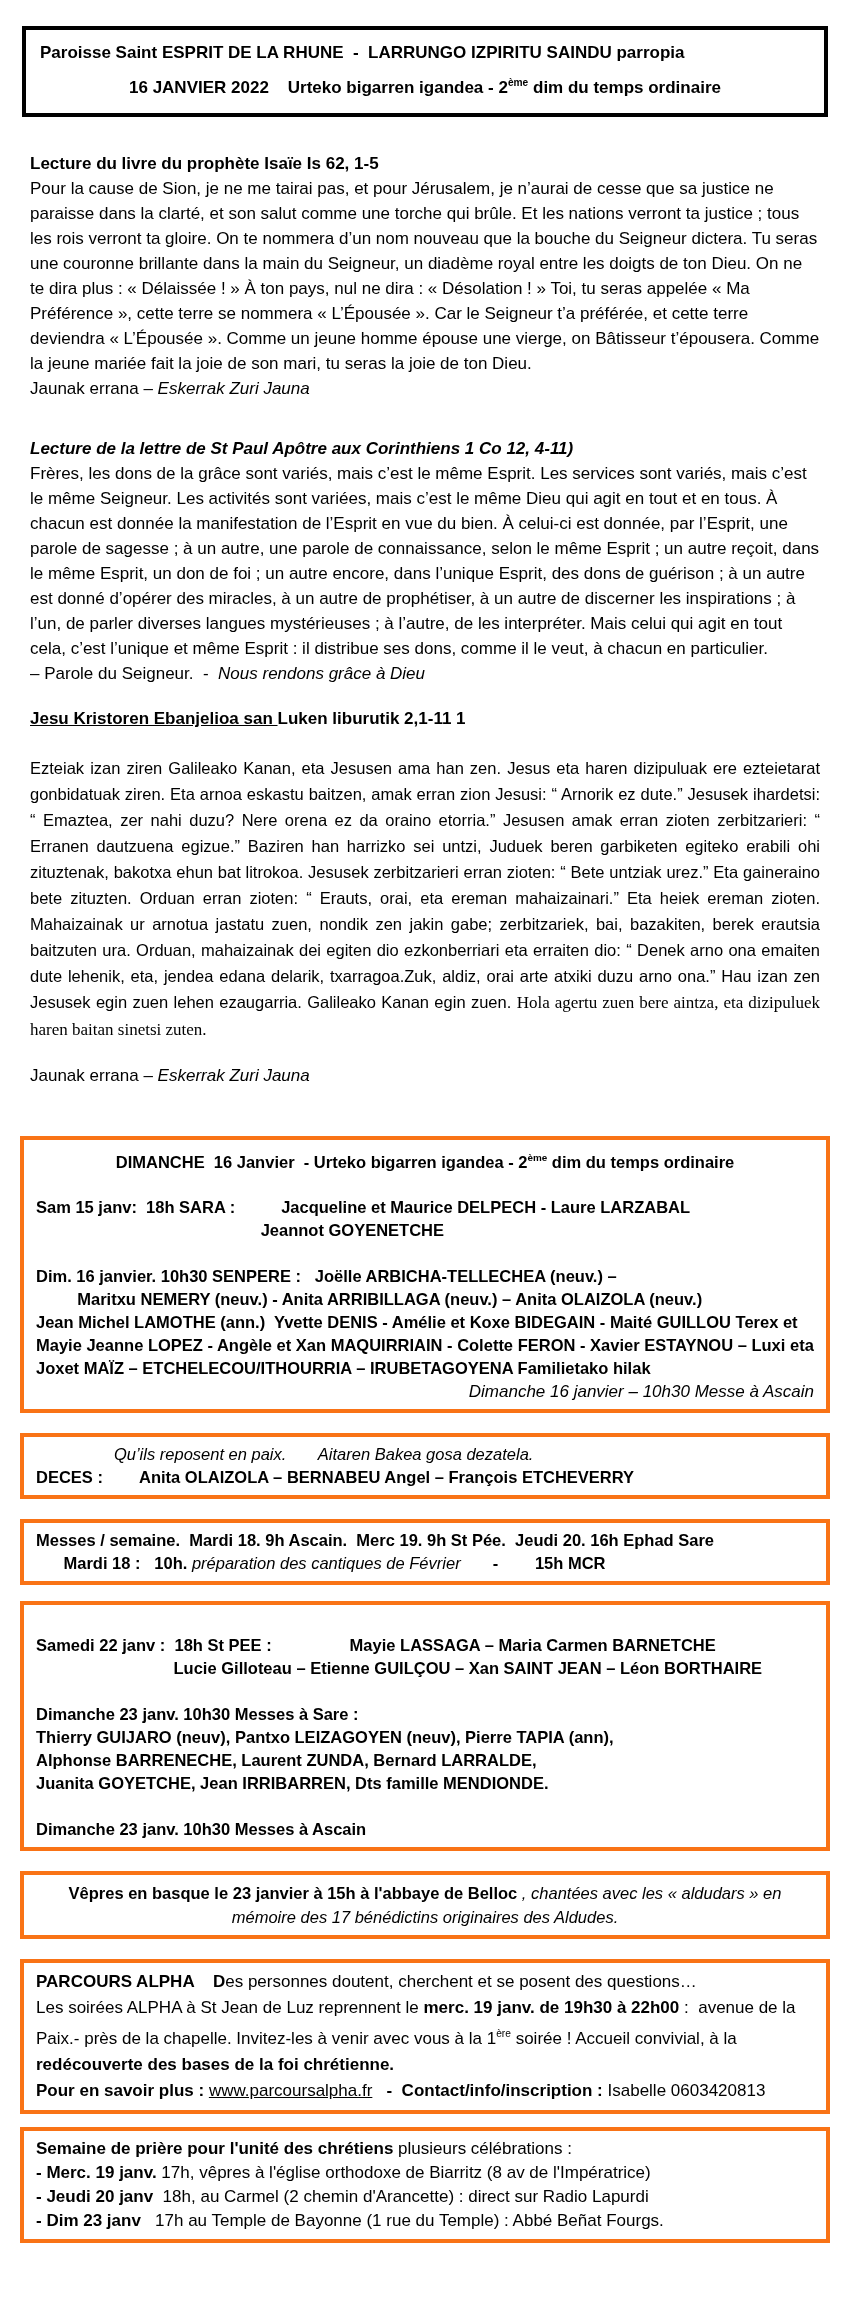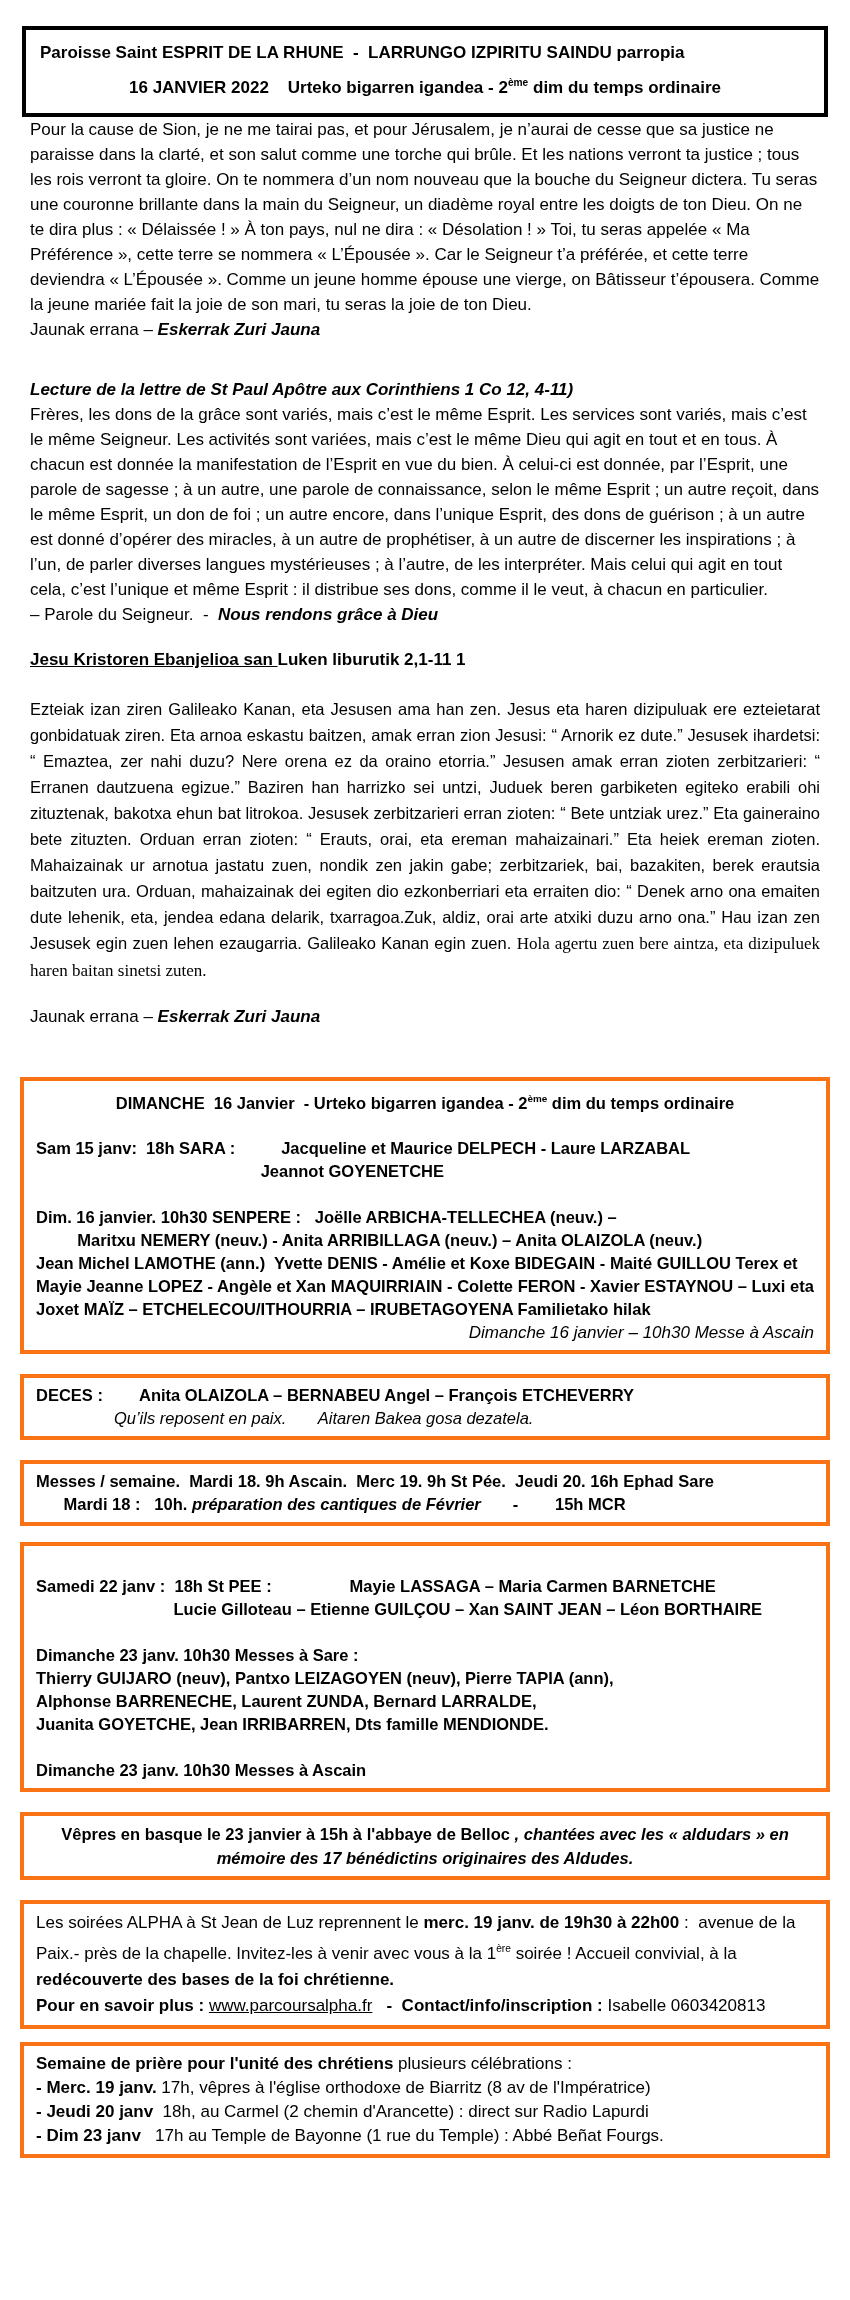--- a/index.html
+++ b/index.html
@@ -1,21 +1,21 @@
 <!DOCTYPE html>
 <html><head>
 <meta charset="utf-8">
 <style>
   html,body{margin:0;padding:0;background:#ffffff;}
   .page{position:relative;width:850px;height:2300px;background:#fff;color:#000;
         font-family:"Liberation Sans",sans-serif;overflow:hidden;}
   .pre{white-space:pre-wrap;}
   .b{font-weight:700;}
   .it{font-style:italic;font-weight:400;}
-  .bi{font-weight:700;font-style:italic;}
+  .bi{font-weight:400;font-style:italic;}
   .u{text-decoration:underline;}
   sup{font-size:0.6em;}
 
   .header-box{margin:26px 22px 0;border:4px solid #000;padding:13px 14px 15px;
               font-weight:700;font-size:17px;}
   .hline1{white-space:pre-wrap;}
   .hline2{text-align:center;margin-top:14px;white-space:pre-wrap;}
   .hline2 .sub{font-weight:700;}
 
   .doc{margin:0 30px;font-size:17px;line-height:25px;}
@@ -43,20 +43,21 @@
 <body>
 
 <div class="page">
 
   <div class="header-box">
     <div class="hline1">Paroisse Saint ESPRIT DE LA RHUNE  -  LARRUNGO IZPIRITU SAINDU parropia</div>
     <div class="hline2"><span>16 JANVIER 2022</span><span class="sub">    Urteko bigarren igandea - 2</span><sup class="sub">ème</sup><span class="sub"> dim du temps ordinaire</span></div>
   </div>
 
   <section class="doc">
+    <div class="rtitle">Lecture du livre du prophète Isaïe Is 62, 1-5</div>
     <p class="rbody">Pour la cause de Sion, je ne me tairai pas, et pour Jérusalem, je n’aurai de cesse que sa justice ne paraisse dans la clarté, et son salut comme une torche qui brûle. Et les nations verront ta justice ; tous les rois verront ta gloire. On te nommera d’un nom nouveau que la bouche du Seigneur dictera. Tu seras une couronne brillante dans la main du Seigneur, un diadème royal entre les doigts de ton Dieu. On ne te dira plus : « Délaissée ! » À ton pays, nul ne dira : « Désolation ! » Toi, tu seras appelée « Ma Préférence », cette terre se nommera « L’Épousée ». Car le Seigneur t’a préférée, et cette terre deviendra « L’Épousée ». Comme un jeune homme épouse une vierge, on Bâtisseur t’épousera. Comme la jeune mariée fait la joie de son mari, tu seras la joie de ton Dieu.</p>
     <div class="rfooter"><span>Jaunak errana – </span><span class="bi">Eskerrak Zuri Jauna</span></div>
   </section>
 
   <section class="doc">
     <div class="rtitle2">Lecture de la lettre de St Paul Apôtre aux Corinthiens 1 Co 12, 4-11)</div>
     <p class="rbody">Frères, les dons de la grâce sont variés, mais c’est le même Esprit. Les services sont variés, mais c’est le même Seigneur. Les activités sont variées, mais c’est le même Dieu qui agit en tout et en tous. À chacun est donnée la manifestation de l’Esprit en vue du bien. À celui-ci est donnée, par l’Esprit, une parole de sagesse ; à un autre, une parole de connaissance, selon le même Esprit ; un autre reçoit, dans le même Esprit, un don de foi ; un autre encore, dans l’unique Esprit, des dons de guérison ; à un autre est donné d’opérer des miracles, à un autre de prophétiser, à un autre de discerner les inspirations ; à l’un, de parler diverses langues mystérieuses ; à l’autre, de les interpréter. Mais celui qui agit en tout cela, c’est l’unique et même Esprit : il distribue ses dons, comme il le veut, à chacun en particulier.</p>
     <div class="rfooter"><span>– Parole du Seigneur.  -  </span><span class="bi">Nous rendons grâce à Dieu</span></div>
   </section>
 
@@ -74,22 +75,22 @@
 
 Dim. 16 janvier. 10h30 SENPERE :   Joëlle ARBICHA-TELLECHEA (neuv.) –
          Maritxu NEMERY (neuv.) - Anita ARRIBILLAGA (neuv.) – Anita OLAIZOLA (neuv.)
 Jean Michel LAMOTHE (ann.)  Yvette DENIS - Amélie et Koxe BIDEGAIN - Maité GUILLOU Terex et
 Mayie Jeanne LOPEZ - Angèle et Xan MAQUIRRIAIN - Colette FERON - Xavier ESTAYNOU – Luxi eta
 Joxet MAÏZ – ETCHELECOU/ITHOURRIA – IRUBETAGOYENA Familietako hilak</div>
     <div class="rightnote">Dimanche 16 janvier – 10h30  Messe à Ascain</div>
   </div>
 
   <div class="box">
+    <div class="pre it">                 Qu’ils reposent en paix.       Aitaren Bakea gosa dezatela.</div>
     <div class="pre">DECES :        Anita OLAIZOLA – BERNABEU Angel – François ETCHEVERRY</div>
-    <div class="pre it">                 Qu’ils reposent en paix.       Aitaren Bakea gosa dezatela.</div>
   </div>
 
   <div class="box">
     <div class="pre">Messes / semaine.  Mardi 18. 9h Ascain.  Merc 19. 9h St Pée.  Jeudi 20. 16h Ephad Sare</div>
     <div class="pre"><span>      Mardi 18 :   10h. </span><span class="bi">préparation des cantiques de Février</span><span>       -        15h MCR</span></div>
   </div>
 
   <div class="box box23">
     <div class="pre">
 Samedi 22 janv :  18h St PEE :                 Mayie LASSAGA – Maria Carmen BARNETCHE
@@ -101,20 +102,21 @@
 Juanita GOYETCHE, Jean IRRIBARREN, Dts famille MENDIONDE.
 
 Dimanche 23 janv. 10h30 Messes à Ascain</div>
   </div>
 
   <div class="box">
     <p class="vp"><span>Vêpres en basque le 23 janvier à 15h à l'abbaye de Belloc </span><span class="bi">, chantées avec les « aldudars » en mémoire des 17 bénédictins originaires des Aldudes.</span></p>
   </div>
 
   <div class="box alpha">
+    <div class="pre"><span class="b">PARCOURS ALPHA    D</span><span>es personnes doutent, cherchent et se posent des questions…</span></div>
     <p class="ap"><span>Les soirées ALPHA à St Jean de Luz reprennent le </span><span class="b">merc. 19 janv. de 19h30 à 22h00</span><span> :  avenue de la Paix.- près de la chapelle. Invitez-les à venir avec vous à la 1</span><sup>ère</sup><span> soirée ! Accueil convivial, à la </span><span class="b">redécouverte des bases de la foi chrétienne.</span></p>
     <div class="pre"><span class="b">Pour en savoir plus : </span><span class="u">www.parcoursalpha.fr</span><span>   </span><span class="b">-  Contact/info/inscription : </span><span>Isabelle 0603420813</span></div>
   </div>
 
   <div class="box semaine">
     <div class="pre"><span class="b">Semaine de prière pour l'unité des chrétiens</span><span> plusieurs célébrations :</span></div>
     <div class="pre"><span class="b">- Merc. 19 janv.</span><span> 17h, vêpres à l'église orthodoxe de Biarritz (8 av de l'Impératrice)</span></div>
     <div class="pre"><span class="b">- Jeudi 20 janv</span><span>  18h, au Carmel (2 chemin d'Arancette) : direct sur Radio Lapurdi</span></div>
     <div class="pre"><span class="b">- Dim 23 janv</span><span>   17h au Temple de Bayonne (1 rue du Temple) : Abbé Beñat Fourgs.</span></div>
   </div>

